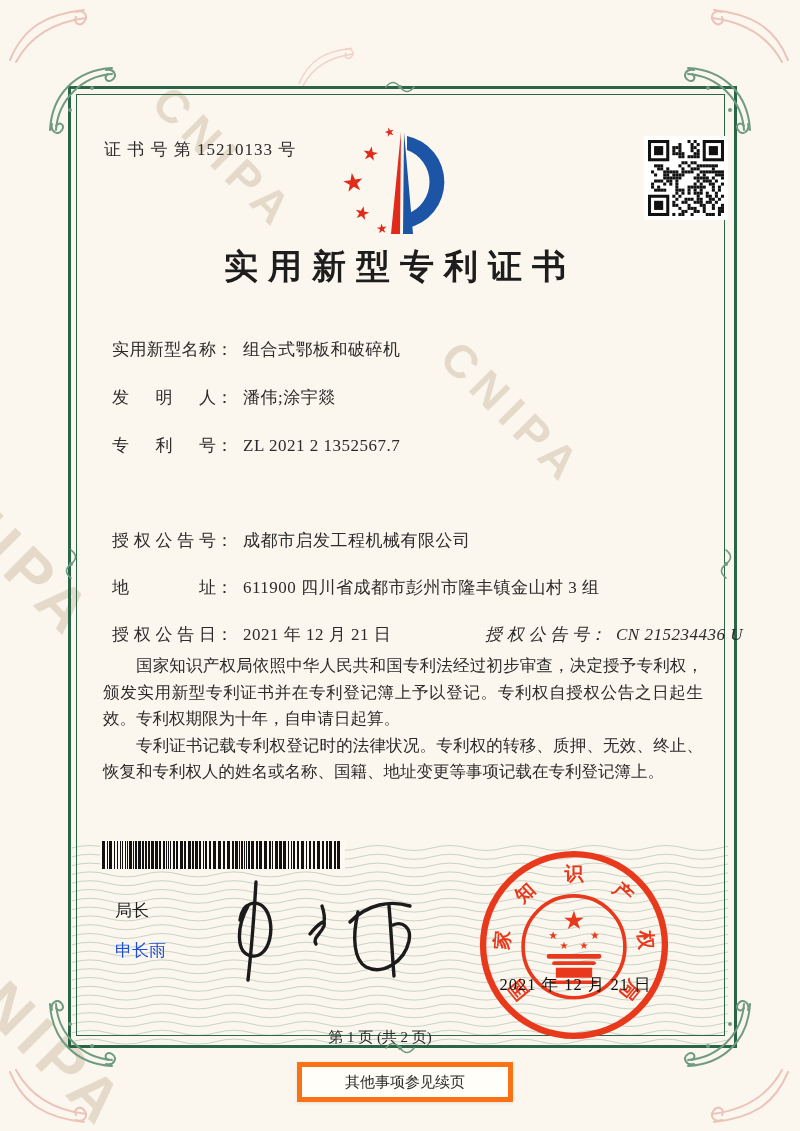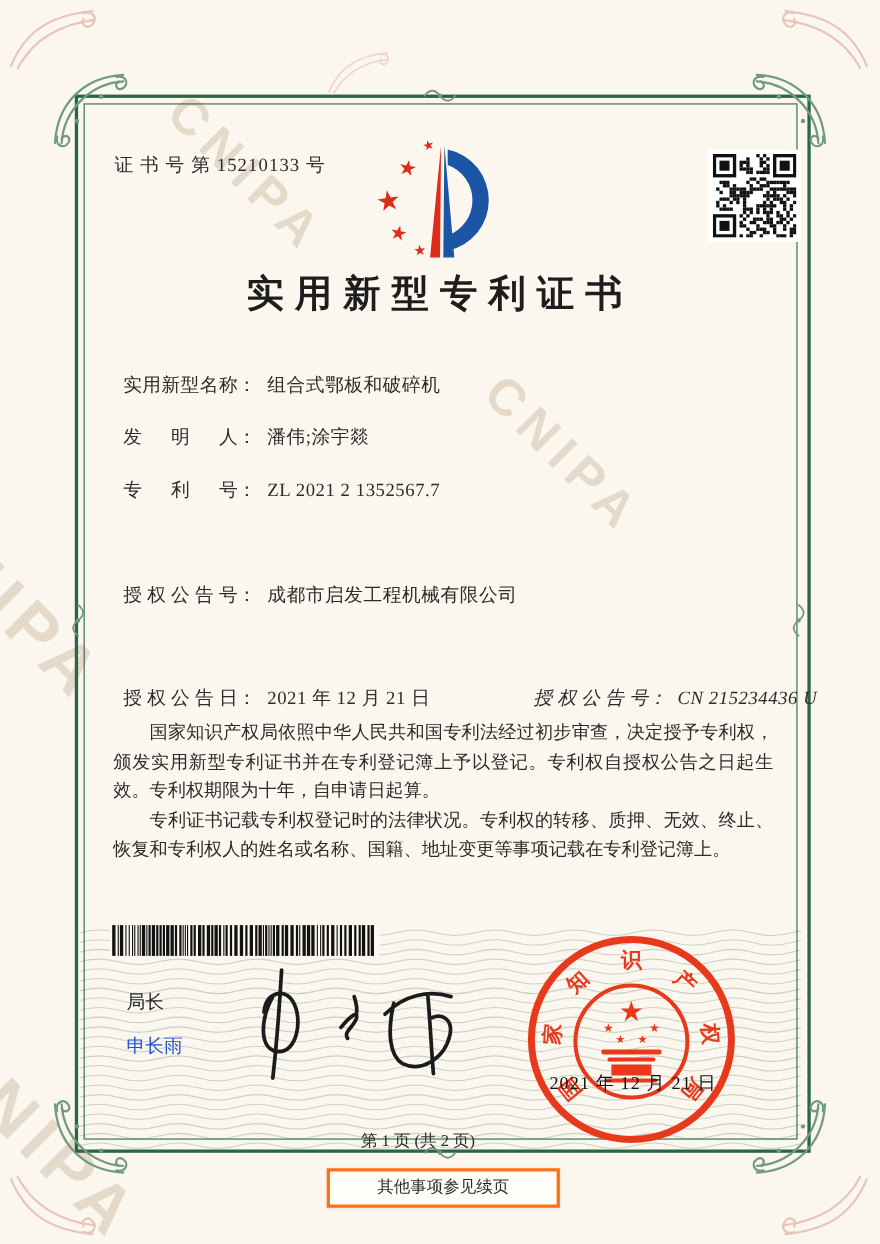--- a/index.html
+++ b/index.html
@@ -69,21 +69,21 @@
   .seal{position:absolute; left:474px; top:845px;}
   .seal .ring{fill:none; stroke:#e8391c; stroke-width:7;}
   .seal .wreath{fill:none; stroke:#e8391c; stroke-width:4;}
   .seal .embl{fill:#e8391c;}
   .seal text{fill:#e8391c; font-weight:bold;}
   .seal-date{position:absolute; left:488px; top:974px; width:175px; text-align:center;
     font-size:16.5px; color:#111; letter-spacing:1px; z-index:5;}
   
   .page-info{position:absolute; left:0; top:1028px; width:760px; text-align:center; font-size:15px;}
   .cont-note{position:absolute; left:297px; top:1062px; width:206px; height:30px;
-    background:#fffef9; border:3px solid #f97316; box-shadow:0 1px 3px rgba(0,0,0,.10);
+    background:#fffef9; border:5px solid #f97316; box-shadow:0 1px 3px rgba(0,0,0,.10);
     text-align:center; line-height:30px; font-size:15px;}
 </style>
 </head>
 <body>
 
 <div class="certificate">
 
   <div class="wm" style="left:180px;top:75px;font-size:46px">CNIPA</div>
   <div class="wm" style="left:468px;top:330px;font-size:46px">CNIPA</div>
   <div class="wm" style="left:-52px;top:440px;font-size:62px">CNIPA</div>
@@ -427,20 +427,23 @@
   </div>
   <div class="field-row" style="top:386px">
     <span class="flabel">发明人</span><span class="fcolon">：</span><span class="fvalue">潘伟;涂宇燚</span>
   </div>
   <div class="field-row" style="top:434px">
     <span class="flabel">专利号</span><span class="fcolon">：</span><span class="fvalue">ZL 2021 2 1352567.7</span>
   </div>
   <div class="field-row" style="top:529px">
     <span class="flabel">授权公告号</span><span class="fcolon">：</span><span class="fvalue">成都市启发工程机械有限公司</span>
   </div>
+  <div class="field-row" style="top:576px">
+    <span class="flabel">地址</span><span class="fcolon">：</span><span class="fvalue">611900 四川省成都市彭州市隆丰镇金山村 3 组</span>
+  </div>
   <div class="field-row" style="top:623px">
     <span class="flabel">授权公告日</span><span class="fcolon">：</span><span class="fvalue">2021 年 12 月 21 日</span>
     <span class="grant-2">
       <span class="flabel w5">授权公告号</span><span class="fcolon">：</span><span class="fvalue">CN 215234436 U</span>
     </span>
   </div>
 
   <div class="body-text">
     <p>国家知识产权局依照中华人民共和国专利法经过初步审查，决定授予专利权，颁发实用新型专利证书并在专利登记簿上予以登记。专利权自授权公告之日起生效。专利权期限为十年，自申请日起算。</p>
     <p>专利证书记载专利权登记时的法律状况。专利权的转移、质押、无效、终止、恢复和专利权人的姓名或名称、国籍、地址变更等事项记载在专利登记簿上。</p>

